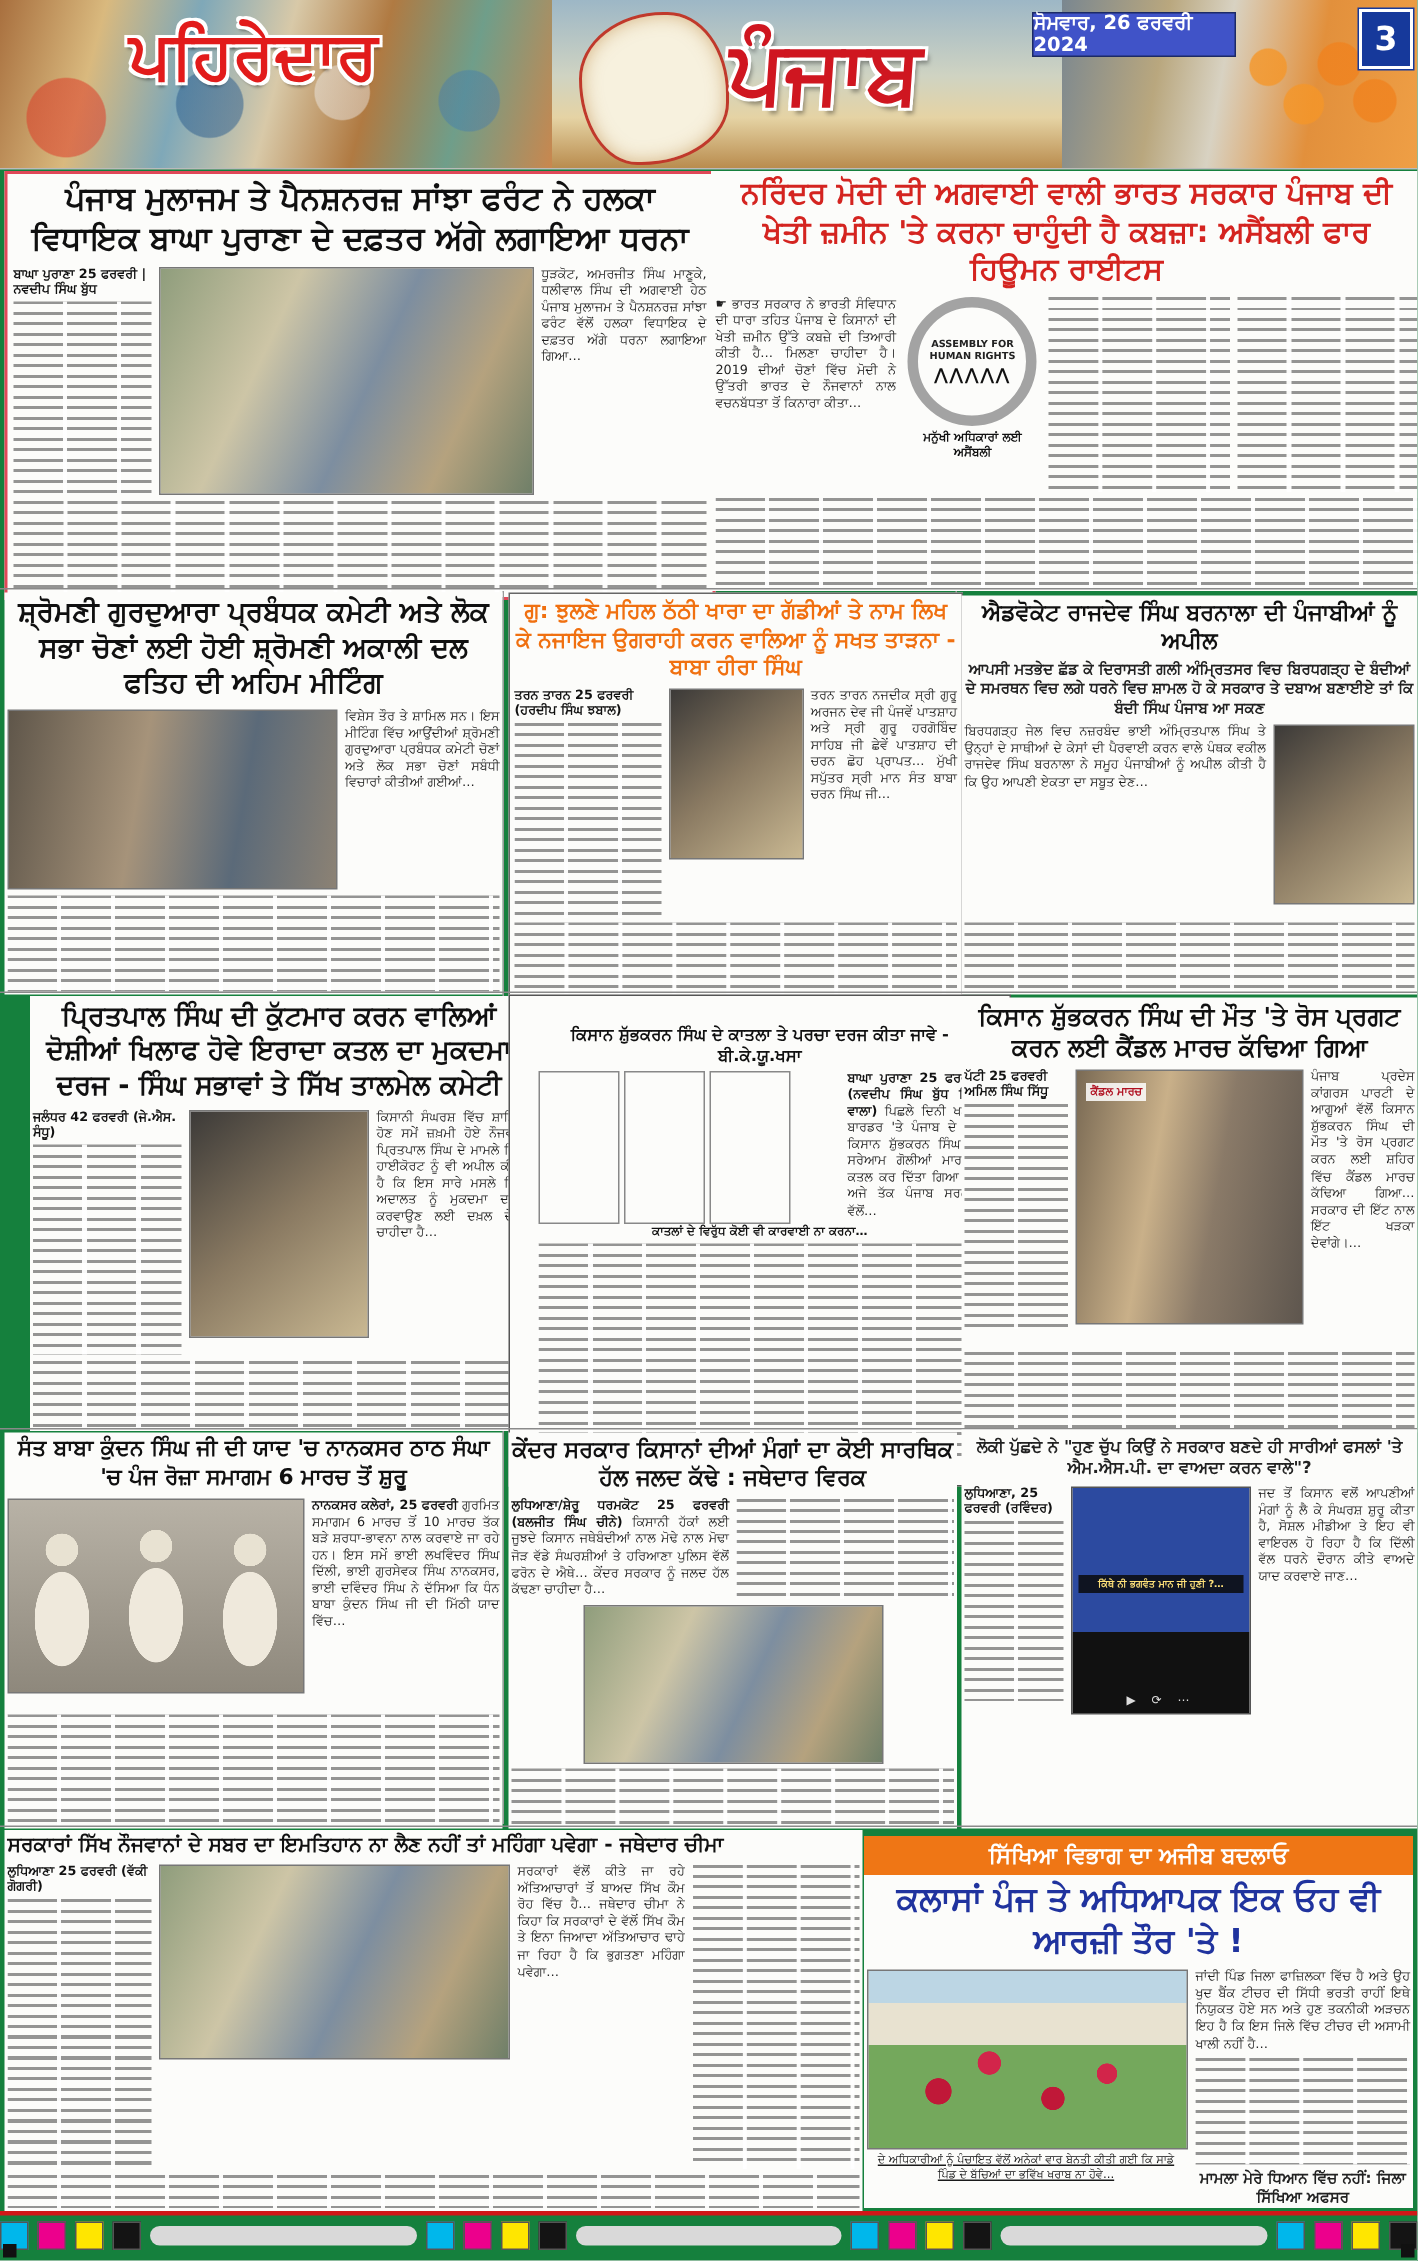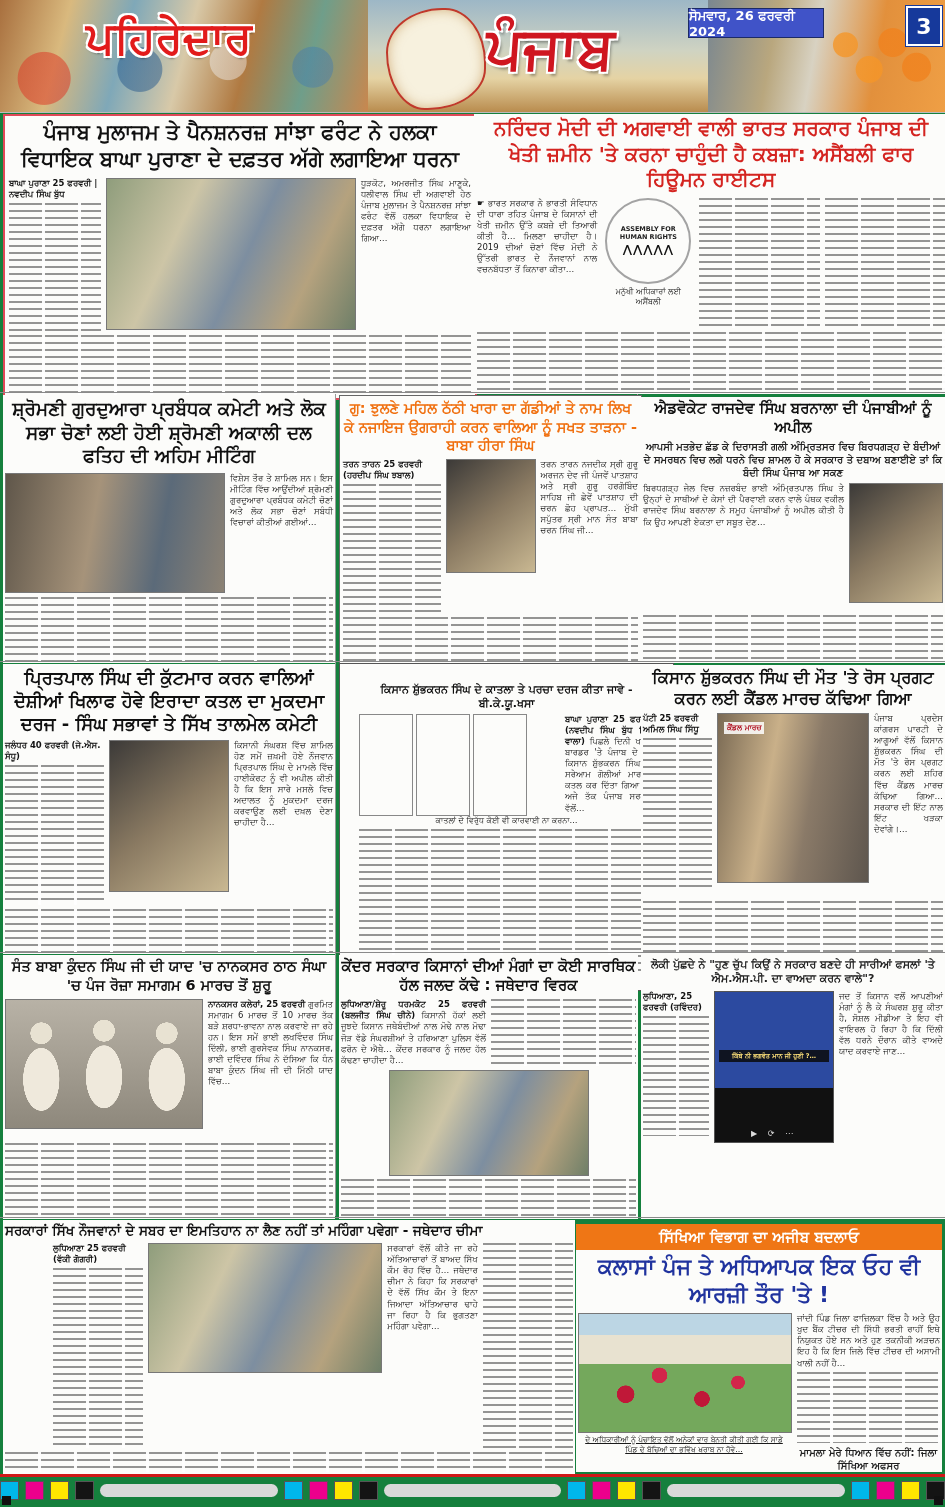--- a/index.html
+++ b/index.html
@@ -73,25 +73,25 @@
   .por-b{background:radial-gradient(ellipse 55% 30% at 50% 16%,#20306e 0 60%,transparent 61%),
         radial-gradient(circle 18% at 50% 40%,#b9895f 0 95%,transparent 100%),
         radial-gradient(ellipse 45% 32% at 50% 74%,#f0f0f0 0 60%,transparent 61%),linear-gradient(#cdd3d8,#a7afb5);}
   .por-o{background:radial-gradient(ellipse 55% 30% at 50% 16%,#9a5a28 0 60%,transparent 61%),
         radial-gradient(circle 18% at 50% 40%,#b9895f 0 95%,transparent 100%),
         radial-gradient(ellipse 45% 32% at 50% 74%,#7a7a7a 0 60%,transparent 61%),linear-gradient(#cdd3d8,#a7afb5);}
   .lines{background-image:
      repeating-linear-gradient(90deg,transparent 0 33px,rgba(255,255,255,.95) 33px 36px),
      repeating-linear-gradient(to bottom,rgba(45,45,45,.5) 0 2px,transparent 2px 7px);
      min-height:12px;}
-  .logo-circle{width:86px;height:86px;border:2px solid #a3a3a3;border-radius:50%;flex-shrink:0;
+  .logo-circle{width:86px;height:86px;border:7px solid #a3a3a3;border-radius:50%;flex-shrink:0;
      display:flex;flex-direction:column;align-items:center;justify-content:center;text-align:center;
      font-size:6.5px;font-weight:bold;color:#222;padding:4px;box-sizing:border-box;gap:2px;}
   .logo-people{font-size:11px;letter-spacing:1px;color:#111;}
-  .caption{font-size:8px;font-weight:normal;text-align:center;color:#111;}
+  .caption{font-size:8px;font-weight:bold;text-align:center;color:#111;}
   .vid{width:118px;height:150px;border:1px solid #555;background:linear-gradient(#2c4aa0 0 64%,#111 64% 100%);
        position:relative;flex-shrink:0;}
   .vid-cap{position:absolute;left:4px;right:4px;top:58px;background:rgba(10,10,10,.85);color:#ffe27a;
        font-size:6.5px;font-weight:bold;text-align:center;padding:2px 1px;}
   .vid-bar{position:absolute;left:0;right:0;bottom:4px;color:#ddd;font-size:8px;text-align:center;letter-spacing:4px;}
   .banner{background:#ef7615;color:#fff;font-weight:bold;text-align:center;font-size:15px;
           display:flex;align-items:center;justify-content:center;}
   
   .vrule{width:1px;background:#9a9a9a;} .hrule{height:1px;background:#8a8a8a;}
   .redline{left:0;top:1474px;width:945px;height:3px;background:#d01818;}
@@ -180,25 +180,25 @@
     <div class="subhead" style="font-size:10px;margin-top:3px;">ਆਪਸੀ ਮਤਭੇਦ ਛੱਡ ਕੇ ਦਿਰਾਸਤੀ ਗਲੀ ਅੰਮ੍ਰਿਤਸਰ ਵਿਚ ਬਿਰਧਗੜ੍ਹ ਦੇ ਬੰਦੀਆਂ ਦੇ ਸਮਰਥਨ ਵਿਚ ਲਗੇ ਧਰਨੇ ਵਿਚ ਸ਼ਾਮਲ ਹੋ ਕੇ ਸਰਕਾਰ ਤੇ ਦਬਾਅ ਬਣਾਈਏ ਤਾਂ ਕਿ ਬੰਦੀ ਸਿੰਘ ਪੰਜਾਬ ਆ ਸਕਣ</div>
     <div class="row" style="flex:1;margin-top:4px;">
       <div class="col body-txt">ਬਿਰਧਗੜ੍ਹ ਜੇਲ ਵਿਚ ਨਜ਼ਰਬੰਦ ਭਾਈ ਅੰਮ੍ਰਿਤਪਾਲ ਸਿੰਘ ਤੇ ਉਨ੍ਹਾਂ ਦੇ ਸਾਥੀਆਂ ਦੇ ਕੇਸਾਂ ਦੀ ਪੈਰਵਾਈ ਕਰਨ ਵਾਲੇ ਪੰਥਕ ਵਕੀਲ ਰਾਜਦੇਵ ਸਿੰਘ ਬਰਨਾਲਾ ਨੇ ਸਮੂਹ ਪੰਜਾਬੀਆਂ ਨੂੰ ਅਪੀਲ ਕੀਤੀ ਹੈ ਕਿ ਉਹ ਆਪਣੀ ਏਕਤਾ ਦਾ ਸਬੂਤ ਦੇਣ…</div>
       <div class="photo ph-person" style="width:92px;height:118px;"></div>
     </div>
     <div class="lines" style="height:46px;margin-top:3px;"></div>
   </section>
 
   <div class="abs hrule" style="left:0;top:661px;width:945px;"></div>
 
-  <section class="abs art" style="left:3px;top:664px;width:328px;height:286px;padding:2px;">
+  <section class="abs art" style="left:20px;top:664px;width:328px;height:286px;padding:2px;">
     <h2 class="hl hl-black" style="font-size:18px;">ਪ੍ਰਿਤਪਾਲ ਸਿੰਘ ਦੀ ਕੁੱਟਮਾਰ ਕਰਨ ਵਾਲਿਆਂ ਦੋਸ਼ੀਆਂ ਖਿਲਾਫ ਹੋਵੇ ਇਰਾਦਾ ਕਤਲ ਦਾ ਮੁਕਦਮਾ ਦਰਜ - ਸਿੰਘ ਸਭਾਵਾਂ ਤੇ ਸਿੱਖ ਤਾਲਮੇਲ ਕਮੇਟੀ</h2>
     <div class="row" style="flex:1;margin-top:5px;">
       <div class="col">
-        <div class="byline">ਜਲੰਧਰ 40 ਫਰਵਰੀ (ਜੇ.ਐਸ. ਸੰਧੂ)</div>
+        <div class="byline">ਜਲੰਧਰ 42 ਫਰਵਰੀ (ਜੇ.ਐਸ. ਸੰਧੂ)</div>
         <div class="lines" style="height:140px;margin-top:3px;"></div>
       </div>
       <div class="photo ph-person" style="width:118px;height:150px;"></div>
       <div class="col body-txt">ਕਿਸਾਨੀ ਸੰਘਰਸ਼ ਵਿੱਚ ਸ਼ਾਮਿਲ ਹੋਣ ਸਮੇਂ ਜ਼ਖ਼ਮੀ ਹੋਏ ਨੌਜਵਾਨ ਪ੍ਰਿਤਪਾਲ ਸਿੰਘ ਦੇ ਮਾਮਲੇ ਵਿੱਚ ਹਾਈਕੋਰਟ ਨੂੰ ਵੀ ਅਪੀਲ ਕੀਤੀ ਹੈ ਕਿ ਇਸ ਸਾਰੇ ਮਸਲੇ ਵਿਚ ਅਦਾਲਤ ਨੂੰ ਮੁਕਦਮਾ ਦਰਜ ਕਰਵਾਉਣ ਲਈ ਦਖ਼ਲ ਦੇਣਾ ਚਾਹੀਦਾ ਹੈ…</div>
     </div>
     <div class="lines" style="height:60px;margin-top:4px;"></div>
   </section>
 
   <section class="abs art" style="left:339px;top:663px;width:295px;height:288px;border:1px solid #555;padding:19px;">
     <h2 class="hl hl-black" style="font-size:11px;">ਕਿਸਾਨ ਸ਼ੁੱਭਕਰਨ ਸਿੰਘ ਦੇ ਕਾਤਲਾ ਤੇ ਪਰਚਾ ਦਰਜ ਕੀਤਾ ਜਾਵੇ - ਬੀ.ਕੇ.ਯੂ.ਖਸਾ</h2>
@@ -272,21 +272,21 @@
       </div>
       <div class="col body-txt">ਜਦ ਤੋਂ ਕਿਸਾਨ ਵਲੋਂ ਆਪਣੀਆਂ ਮੰਗਾਂ ਨੂੰ ਲੈ ਕੇ ਸੰਘਰਸ਼ ਸ਼ੁਰੂ ਕੀਤਾ ਹੈ, ਸੋਸ਼ਲ ਮੀਡੀਆ ਤੇ ਇਹ ਵੀ ਵਾਇਰਲ ਹੋ ਰਿਹਾ ਹੈ ਕਿ ਦਿੱਲੀ ਵੱਲ ਧਰਨੇ ਦੌਰਾਨ ਕੀਤੇ ਵਾਅਦੇ ਯਾਦ ਕਰਵਾਏ ਜਾਣ…</div>
     </div>
   </section>
 
   <div class="abs hrule" style="left:0;top:1217px;width:945px;"></div>
 
   <section class="abs art" style="left:3px;top:1220px;width:568px;height:250px;padding:2px;">
     <h2 class="hl hl-black" style="font-size:13.5px;text-align:left;">ਸਰਕਾਰਾਂ ਸਿੱਖ ਨੌਜਵਾਨਾਂ ਦੇ ਸਬਰ ਦਾ ਇਮਤਿਹਾਨ ਨਾ ਲੈਣ ਨਹੀਂ ਤਾਂ ਮਹਿੰਗਾ ਪਵੇਗਾ - ਜਥੇਦਾਰ ਚੀਮਾ</h2>
     <div class="row" style="flex:1;margin-top:4px;">
-      <div class="col" style="max-width:96px;margin-left:48px;">
+      <div class="col" style="max-width:96px;">
         <div class="byline">ਲੁਧਿਆਣਾ 25 ਫਰਵਰੀ (ਵੱਕੀ ਗੋਗਰੀ)</div>
         <div class="lines" style="height:180px;margin-top:3px;"></div>
       </div>
       <div class="photo ph-crowd" style="width:232px;height:128px;"></div>
       <div class="col body-txt">ਸਰਕਾਰਾਂ ਵੱਲੋਂ ਕੀਤੇ ਜਾ ਰਹੇ ਅੱਤਿਆਚਾਰਾਂ ਤੋਂ ਬਾਅਦ ਸਿੱਖ ਕੌਮ ਰੋਹ ਵਿੱਚ ਹੈ… ਜਥੇਦਾਰ ਚੀਮਾ ਨੇ ਕਿਹਾ ਕਿ ਸਰਕਾਰਾਂ ਦੇ ਵੱਲੋਂ ਸਿੱਖ ਕੌਮ ਤੇ ਇਨਾ ਜਿਆਦਾ ਅੱਤਿਆਚਾਰ ਢਾਹੇ ਜਾ ਰਿਹਾ ਹੈ ਕਿ ਭੁਗਤਣਾ ਮਹਿੰਗਾ ਪਵੇਗਾ…</div>
       <div class="col lines"></div>
     </div>
     <div class="lines" style="height:64px;margin-top:4px;"></div>
   </section>
 

